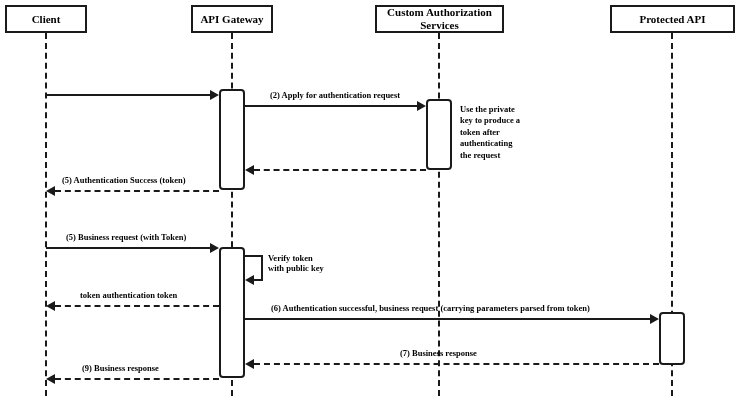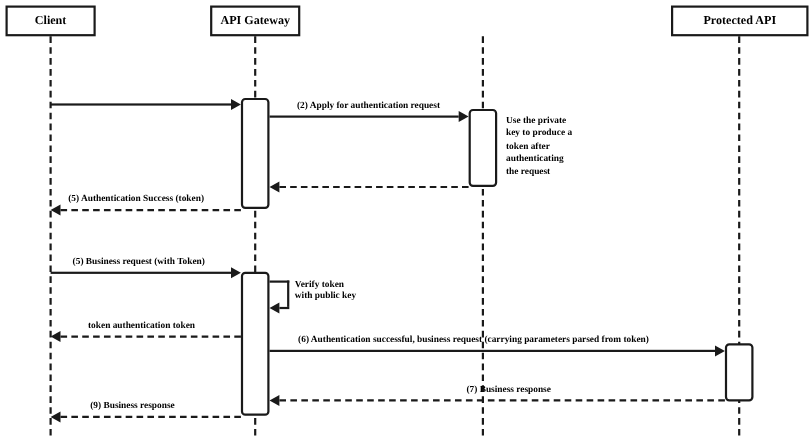--- a/index.html
+++ b/index.html
@@ -97,20 +97,23 @@
 <div id="canvas">
 
   <div class="participant" style="left:5px; top:5px; width:82px; height:28px;">
     <span>Client</span>
   </div>
 
   <div class="participant" style="left:191px; top:5px; width:82px; height:28px;">
     <span>API Gateway</span>
   </div>
 
+  <div class="participant" style="left:375px; top:5px; width:129px; height:28px;">
+    <span>Custom Authorization Services</span>
+  </div>
 
   <div class="participant" style="left:610px; top:5px; width:125px; height:28px;">
     <span>Protected API</span>
   </div>
 
   <div class="lifeline" style="left:45px;  top:33px; height:363px;"></div>
   <div class="lifeline" style="left:231px; top:33px; height:363px;"></div>
   <div class="lifeline" style="left:438px; top:33px; height:363px;"></div>
   <div class="lifeline" style="left:671px; top:33px; height:363px;"></div>
 
@@ -154,21 +157,21 @@
 with public key</div>
 
   <div class="msg-label" style="left:80px; top:290px;">token authentication token</div>
   <div class="msg-line dashed" style="left:55px; top:305px; width:164px;"></div>
   <div class="arrow-head left" style="left:46px; top:301px;"></div>
 
   <div class="msg-label" style="left:271px; top:303px;">(6) Authentication successful, business request (carrying parameters parsed from token)</div>
   <div class="msg-line" style="left:245px; top:318px; width:405px;"></div>
   <div class="arrow-head right" style="left:650px; top:314px;"></div>
 
-  <div class="msg-label" style="left:424px; top:348px;text-align:center;">(7) Business response</div>
+  <div class="msg-label" style="left:400px; top:348px;text-align:center;">(7) Business response</div>
   <div class="msg-line dashed" style="left:254px; top:363px; width:405px;"></div>
   <div class="arrow-head left" style="left:245px; top:359px;"></div>
 
   <div class="msg-label" style="left:82px; top:363px;">(9) Business response</div>
   <div class="msg-line dashed" style="left:55px; top:378px; width:164px;"></div>
   <div class="arrow-head left" style="left:46px; top:374px;"></div>
 
 </div>
 
 </body></html>

